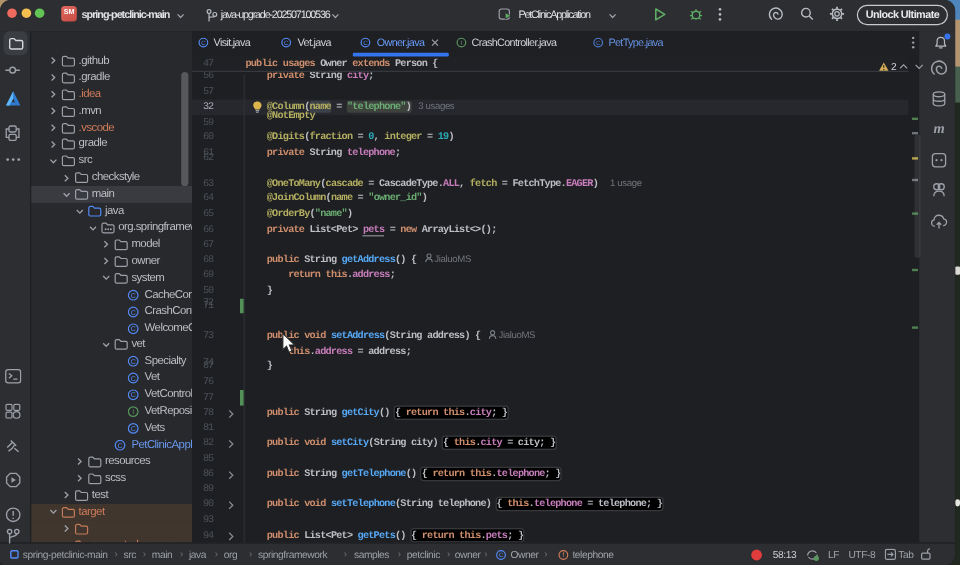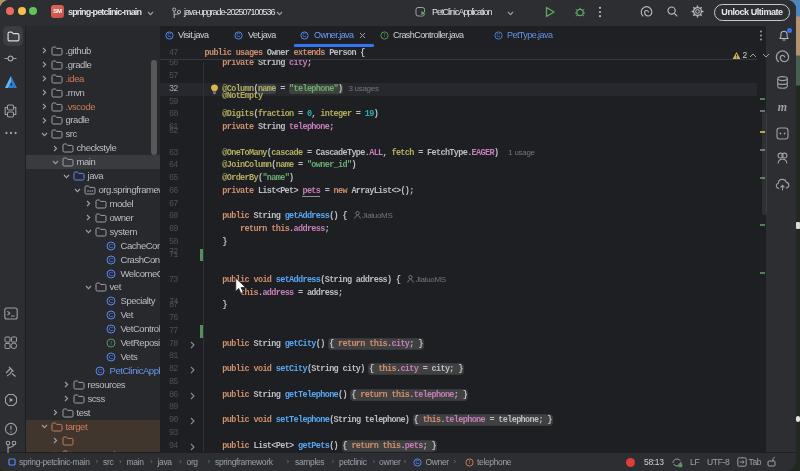--- a/index.html
+++ b/index.html
@@ -22,21 +22,21 @@
 
 .lnum { position:absolute; left:160px; width:17.5px; height:12.74px; line-height:12.74px; text-align:right; font-family:"Liberation Mono",monospace; font-size:8.5px; letter-spacing:-0.9px; color:#4b5059; }
 .lnum.cur { color:#a9abb2; }
 .cl { position:absolute; left:204.5px; height:12.74px; line-height:12.74px; font-family:"Liberation Mono",monospace; font-weight:700; font-size:8.5px; letter-spacing:-0.65px; color:#bcbec4; white-space:pre; }
 .cl i, .cl b { font-style:normal; }
 i.k { color:#cf8e6d; } i.a { color:#b3ae60; } i.s { color:#6aab73; }
 i.n { color:#2aacb8; } i.f { color:#c77dbb; } i.m { color:#56a8f5; }
 i.it { font-style:italic; }
 i.hl1 { background:#3d4148; border-radius:2px; }
 i.hl2 { background:#3e423d; border-radius:2px; }
-i.fold { background:#404040; border-radius:2px; outline:1px solid #36383c; }
+i.fold { background:#000000; border-radius:2px; outline:1px solid #36383c; }
 .hint { font-family:"Liberation Sans",sans-serif; font-weight:400; font-size:8px; letter-spacing:-0.3px; color:#71757c; }
 .hint .pic { vertical-align:-1px; margin-right:1px; }
 .gap6 { display:inline-block; width:6px; } .gap7 { display:inline-block; width:7px; } .gap10 { display:inline-block; width:10px; }
 .fa { position:absolute; left:190px; }
 #curline { position:absolute; left:160px; top:82.91px; width:597px; height:12.74px; background:#26282e; }
 #sticky { position:absolute; left:160px; top:46px; width:597px; height:14px; background:#1f2125; border-bottom:1px solid #36383d; }
 .tc,.ti { position:absolute; }
 .trow { position:absolute; left:26px; width:134px; height:13.92px; }
 .tl { position:absolute; font-size:9.5px; letter-spacing:-0.45px; color:#bcbec4; white-space:pre; }
 #treewrap { position:absolute; left:-26px; top:-26px; width:800px; height:471px; }

